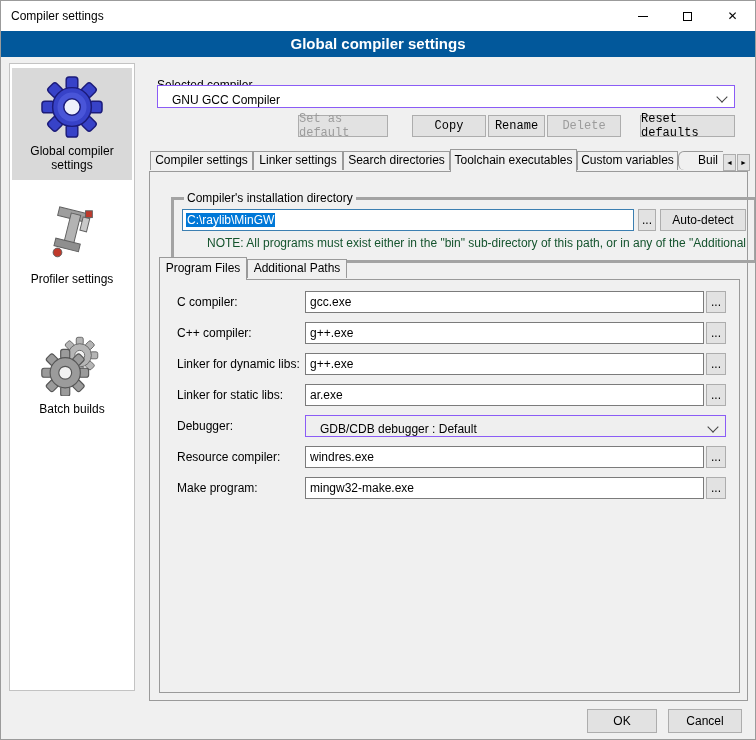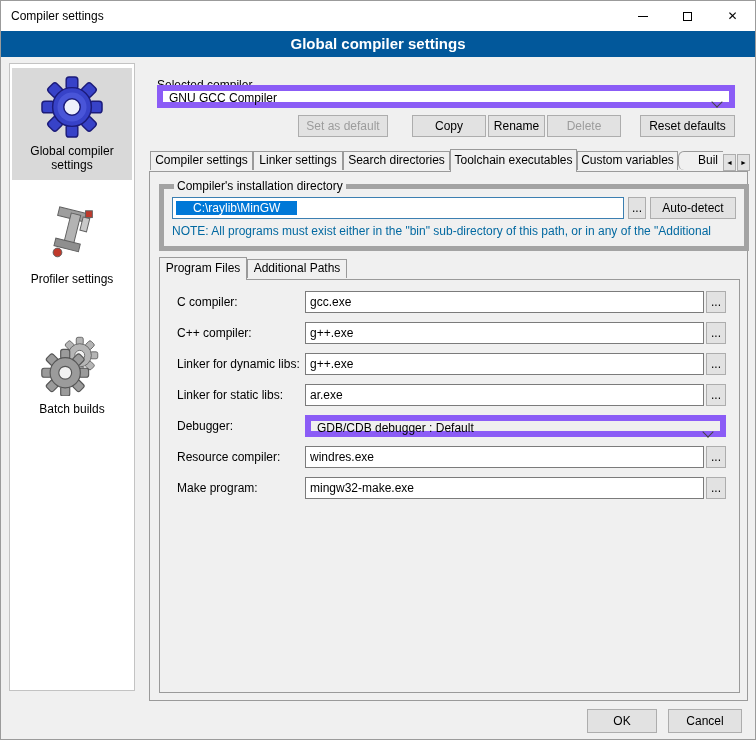--- a/index.html
+++ b/index.html
@@ -22,54 +22,54 @@
   .sidebar{position:absolute;left:8px;top:62px;width:126px;height:628px;background:#fff;
     border:1px solid #c3c3c3;box-sizing:border-box;}
   .side-item{position:absolute;left:2px;width:120px;text-align:center;padding:4px 0;cursor:default;}
   .side-item.active{background:#d9d9d9;}
   .side-item .icn{height:70px;display:flex;align-items:center;justify-content:center;}
   .side-item .lbl{font-size:12px;line-height:14px;padding:2px 8px 4px;}
   .si-0{top:4px;} .si-1{top:132px;} .si-2{top:262px;}
   
   .abs{position:absolute;}
   .sel-label{left:156px;top:76px;height:16px;line-height:16px;}
-  .combo{box-sizing:border-box;border:6px solid #8b5cf6;background:#fff;display:flex;
-    align-items:flex-start;padding:0 22px 0 6px;position:relative;}
+  .combo{box-sizing:border-box;border:1px solid #8b5cf6;background:#fff;display:flex;
+    align-items:flex-end;padding:0 22px 0 14px;position:relative;}
   .combo .chev{position:absolute;right:8px;top:7px;width:7px;height:7px;border-right:1.5px solid #444;
     border-bottom:1.5px solid #444;transform:rotate(45deg);}
   .main-combo{left:156px;top:84px;width:578px;height:23px;}
   .btn{background:#e2e2e2;border:1px solid #adadad;box-sizing:border-box;display:flex;
     align-items:center;justify-content:center;font-size:12px;font-family:inherit;cursor:default;}
   .btn.disabled{color:#9c9c9c;}
-  .actions{left:156px;top:114px;width:578px;height:22px;display:flex;justify-content:flex-end;}
+  .actions{left:156px;top:114px;width:578px;height:22px;display:flex;justify-content:flex-end;font-family:Liberation Mono, monospace;}
   .actions .btn{height:22px;}
   .b-setdef{width:90px;} .b-copy{width:74px;margin-left:24px;} .b-rename{width:57px;margin-left:2px;}
   .b-delete{width:74px;margin-left:2px;} .b-reset{width:95px;margin-left:19px;}
   
   .tabstrip{left:149px;top:148px;width:573px;height:23px;display:flex;align-items:flex-end;overflow:hidden;}
   .tab{box-sizing:border-box;border:1px solid #9a9a9a;border-bottom:none;background:#f0f0f0;
     height:19px;margin-bottom:2px;line-height:17px;text-align:center;white-space:nowrap;
     overflow:hidden;flex:none;}
   .tab.active{height:23px;margin-bottom:0;line-height:21px;border-bottom:none;z-index:4;position:relative;}
   .t0{width:103px;} .t1{width:90px;} .t2{width:107px;} .t3{width:127px;} .t4{width:101px;} .t5{width:60px;border-radius:6px;}
   .tab-arrow{position:absolute;top:153px;width:13px;height:17px;font-size:7px;padding:0;z-index:5;}
   .ta-left{left:722px;} .ta-right{left:736px;}
   .tabpanel{left:148px;top:170px;width:599px;height:530px;border:1px solid #9a9a9a;
     background:#f0f0f0;box-sizing:border-box;z-index:1;}
   
   .grp{position:absolute;left:158px;top:178px;width:580px;height:72px;box-sizing:border-box;
-    border:5px solid #a3a3a3;margin:0;padding:2px 8px 4px;z-index:2;}
+    border:3px solid #a3a3a3;margin:12px;padding:2px 8px 4px;z-index:2;}
   .grp legend{font-size:12px;padding:0 3px;margin-left:2px;}
   .dir-row{display:flex;margin-top:2px;}
   .dir-input{width:452px;height:22px;box-sizing:border-box;border:1px solid #3c7fb1;background:#fff;
     display:flex;align-items:center;padding:0 3px;}
-  .dir-input .sel{background:#0078D7;color:#fff;padding:0 17px;}
+  .dir-input .sel{background:#0078D7;color:#fff;padding:0 1px;}
   .dir-browse{width:18px;height:22px;margin-left:4px;}
   .dir-auto{width:86px;height:22px;margin-left:4px;}
-  .note{margin-top:5px;color:#0369a1;white-space:nowrap;overflow:hidden;}
+  .note{margin-top:5px;color:#14532d;white-space:nowrap;overflow:hidden;text-align:right;}
   
   .subtabstrip{left:158px;top:256px;height:23px;display:flex;align-items:flex-end;z-index:3;}
   .subpanel{left:158px;top:278px;width:581px;height:414px;border:1px solid #9a9a9a;
     background:#f0f0f0;box-sizing:border-box;z-index:1;}
   .st0{width:88px;} .st1{width:100px;}
   
   .flabel{position:absolute;left:176px;height:22px;line-height:22px;z-index:2;}
   .finput{position:absolute;left:304px;width:399px;height:22px;box-sizing:border-box;
     border:1px solid #7b7b7b;background:#fff;font-size:12px;font-family:inherit;padding:0 4px;z-index:2;}
   .fbrowse{position:absolute;left:705px;width:20px;height:22px;z-index:2;}

